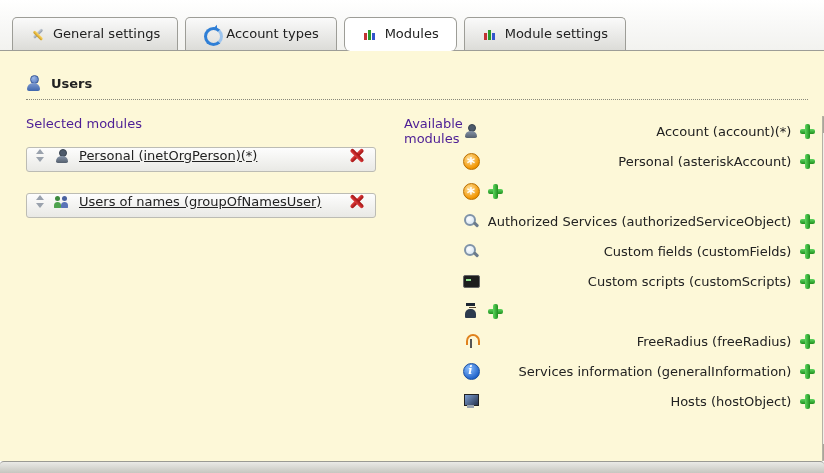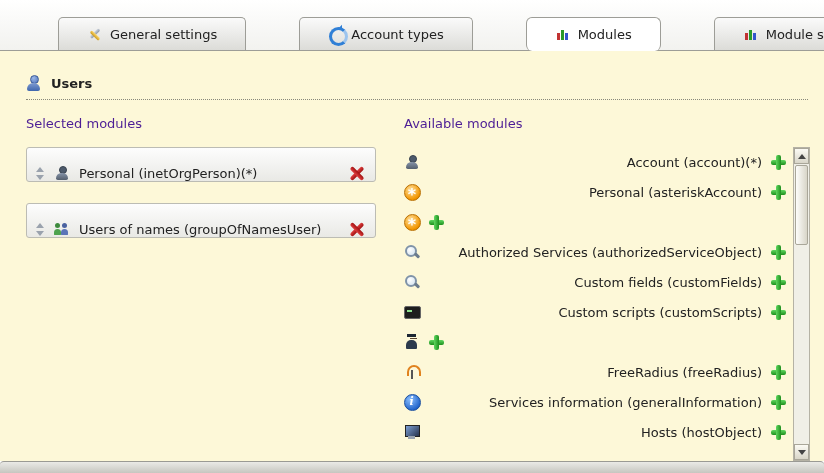--- a/index.html
+++ b/index.html
@@ -12,52 +12,52 @@
   .window { width: 100%; height: 100%; display: flex; flex-direction: column; }
 
   
   .tabbar {
     display: flex; align-items: flex-end; gap: 7px;
     padding: 17px 0 0 12px;
     background: linear-gradient(#ffffff, #f2f2ef);
     border-bottom: 1px solid #9d9d97;
   }
   .tab {
-    display: flex; align-items: center; gap: 7px;
-    padding: 8px 28px;
+    display: flex; align-items: flex-start; gap: 7px;
+    padding: 8px 17px;
     background: linear-gradient(#fafafa, #dcdcd8);
     border: 1px solid #9d9d97; border-bottom: none;
     border-radius: 5px 5px 0 0;
-    cursor: pointer; white-space: nowrap; margin-left: 46px;
+    cursor: pointer; white-space: nowrap;
   }
   .tab.active { background: #fff; margin-bottom: -1px; padding-bottom: 9px; border-radius: 6px; }
 
   
   .content {
     flex: 1; min-height: 0;
     background: var(--content-bg, #fdf8d8);
     display: flex; flex-direction: column;
     padding: 0 14px;
   }
   .section-heading {
     margin: 24px 2px 0 12px; padding-bottom: 8px;
     border-bottom: 1px dotted #88887a;
     display: flex; align-items: center; gap: 9px;
     font-weight: bold;
   }
   .columns { flex: 1; min-height: 0; display: flex; margin-top: 16px; }
   .col-left  { flex: 0 0 350px; margin-left: 12px; }
-  .col-right { flex: 1; min-width: 0; margin-left: 28px; display: flex; flex-direction: column; }
+  .col-right { flex: 1; min-width: 0; margin-left: 28px; display: flex; }
   .col-heading { color: #4c1d95; margin-bottom: 16px; }
 
   .selected-item {
-    display: flex; align-items: flex-end; gap: 9px;
-    height: 35px; padding: 0 11px 0 8px; margin-bottom: 21px;
+    display: flex; align-items: flex-start; gap: 9px;
+    height: 25px; padding: 0 11px 0 8px; margin-bottom: 21px;
     background: linear-gradient(#fdfdfd, #e9e9e5);
-    border: 1px solid #bcbcb4; border-radius: 3px;
+    border: 1px solid #bcbcb4; border-radius: 3px; text-decoration: underline;
   }
   .item-label { flex: 1; overflow: hidden; white-space: nowrap; }
 
   .available-wrap { flex: 1; min-height: 0; display: flex; text-align: right; }
   .available-list { flex: 1; min-width: 0; overflow: hidden; }
   .available-item { display: flex; align-items: center; gap: 9px; height: 30px; }
   .available-item .add-icon { margin-right: 7px; }
 
   
   .scrollbar {

